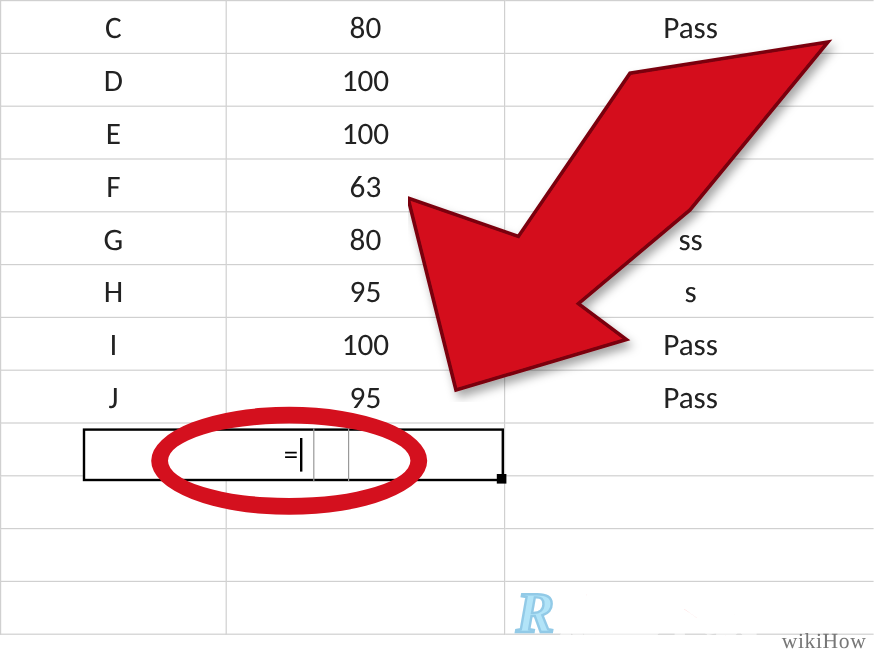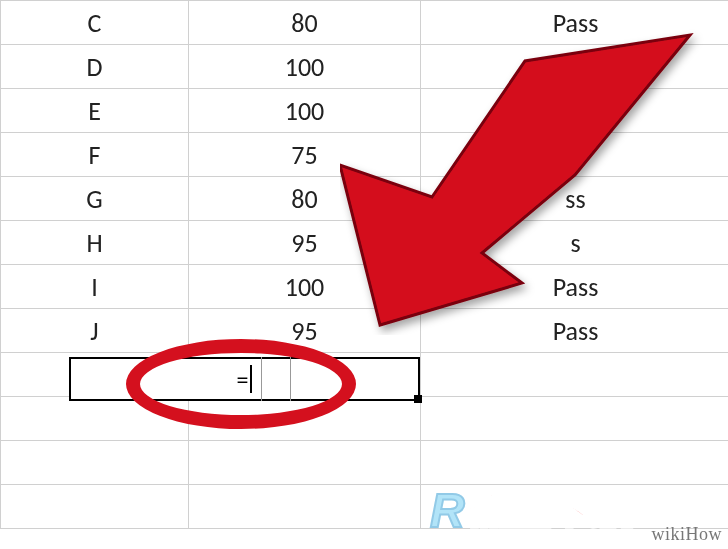--- a/index.html
+++ b/index.html
@@ -80,21 +80,21 @@
     bottom: 4px;
     font-family: Georgia, 'Times New Roman', serif;
     font-size: 18px;
     color: #777;
     letter-spacing: 0.5px;
   }
   .wm-logo {
     position: absolute;
     left: 430px;
     bottom: 8px;
-    font-family: Liberation Sans, sans-serif;
+    font-family: Liberation Serif, serif;
     font-weight: 900;
     font-size: 42px;
     letter-spacing: -1px;
     pointer-events: none;
     opacity: 0.6;
   }
   .wm-logo .r {
     font-style: italic;
     color: #7fd3f5;
     -webkit-text-stroke: 2px #4aa8d8;
@@ -123,21 +123,21 @@
         <td class="col-b">100</td>
         <td class="col-c">Pass</td>
       </tr>
       <tr>
         <td class="col-a">E</td>
         <td class="col-b">100</td>
         <td class="col-c">Pass</td>
       </tr>
       <tr>
         <td class="col-a">F</td>
-        <td class="col-b">75</td>
+        <td class="col-b">63</td>
         <td class="col-c"></td>
       </tr>
       <tr>
         <td class="col-a">G</td>
         <td class="col-b">80</td>
         <td class="col-c">ss</td>
       </tr>
       <tr>
         <td class="col-a">H</td>
         <td class="col-b">95</td>

